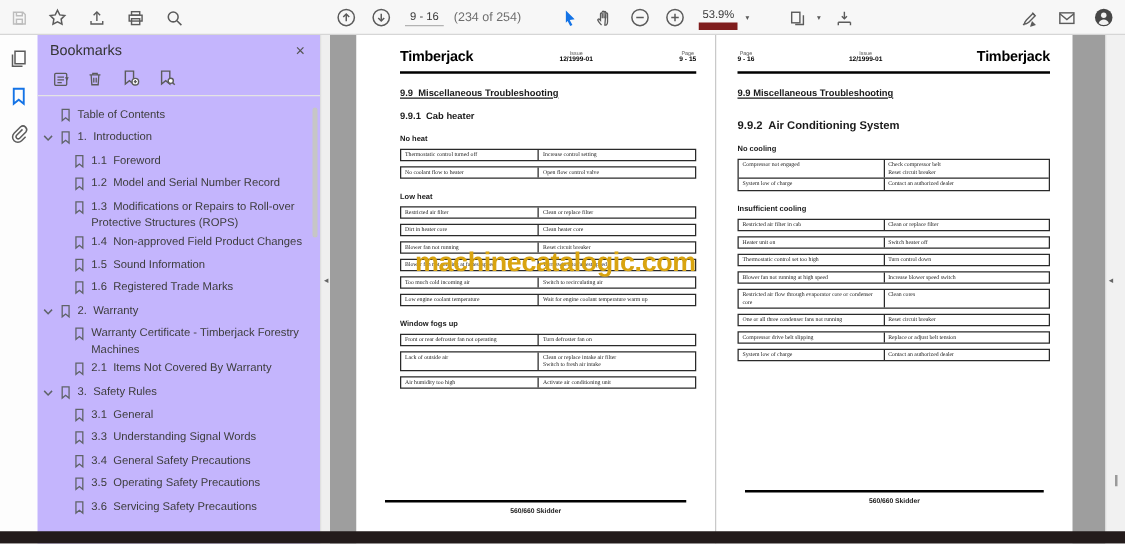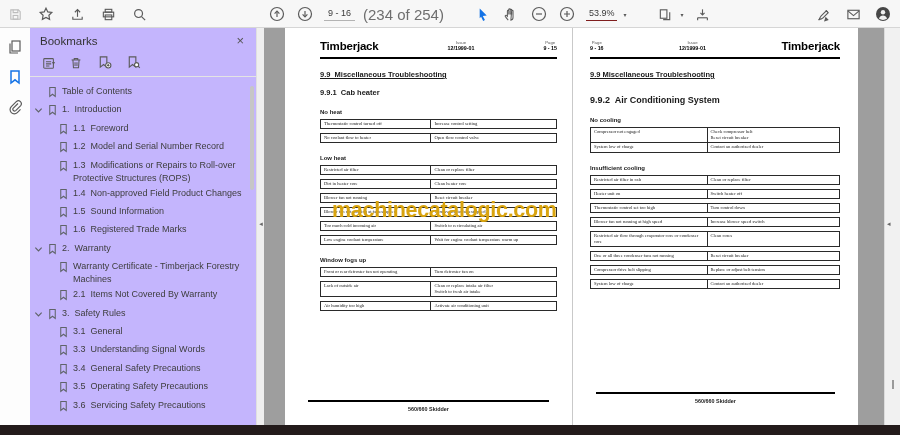--- a/index.html
+++ b/index.html
@@ -8,22 +8,22 @@
 
   
   .toolbar{position:absolute;left:0;top:0;width:900px;height:28px;background:#f7f7f7;border-bottom:1px solid #d6d6d6;}
   .tg{position:absolute;top:0;height:28px;display:flex;align-items:center;}
   .tg-left{left:6px;gap:13px;}
   .tg-center{left:268px;gap:10px;}
   .tg-right{right:8px;gap:12px;}
   .tbtn{display:flex;align-items:center;justify-content:center;width:18px;height:22px;cursor:default;}
   .tbtn svg{display:block;}
   .pg-num{font-size:9px;color:#3a3a3a;border-bottom:1px solid #b3b3b3;padding:0 4px 1px;line-height:12px;}
-  .pg-count{font-size:15px;color:#6e6e6e;margin-left:-2px;}
-  .zoom-val{font-size:9px;color:#3a3a3a;border-bottom:1px solid #7f1d1d;padding:0 3px 1px;line-height:12px;}
+  .pg-count{font-size:10px;color:#6e6e6e;margin-left:-2px;}
+  .zoom-val{font-size:9px;color:#3a3a3a;border-bottom:6px solid #7f1d1d;padding:0 3px 1px;line-height:12px;}
   .caret{font-size:6px;color:#5a5a5a;margin-left:-4px;}
   .tool-gap{width:10px;}
 
   
   .rail{position:absolute;left:0;top:28px;bottom:0;width:30px;background:#fdfdfd;}
   .rail .tbtn{margin:8px auto 0;width:22px;}
 
   
   .panel{position:absolute;left:30px;top:28px;bottom:0;width:226px;background:#c4b5fd;}
   .panel-head{display:flex;align-items:center;padding:7px 10px 4px 10px;}

